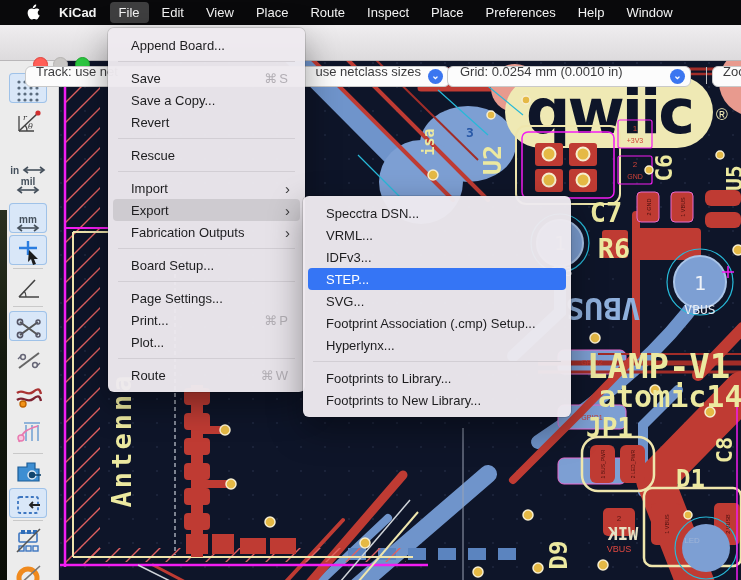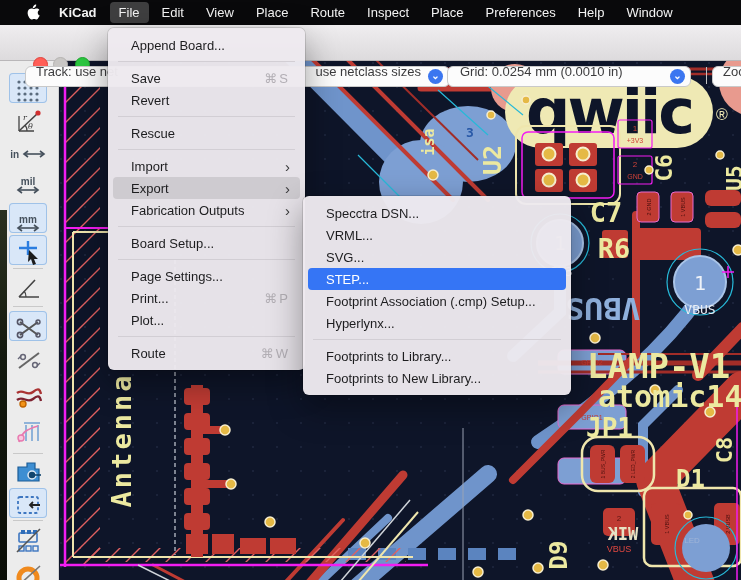--- a/index.html
+++ b/index.html
@@ -300,21 +300,21 @@
     <div class="tool" style="top:46px">
       <svg width="28" height="26">
         <path d="M5,23 L24,5" stroke="#444" stroke-width="1.6" fill="none"></path>
         <path d="M5,23 L5,8 M5,23 L20,23" stroke="#444" stroke-width="1.3" fill="none"></path>
         <path d="M13,23 A9,9 0 0 0 11,17" stroke="#444" stroke-width="1.2" fill="none"></path>
         <circle cx="24" cy="5" r="2.6" fill="#d03030"></circle>
         <text x="9" y="12" font-size="8" fill="#333" font-family="DejaVu Serif, serif" font-style="italic">r</text>
         <text x="14" y="21" font-size="8" fill="#333" font-family="DejaVu Serif, serif" font-style="italic">θ</text>
       </svg>
     </div>
-    <div class="tool" style="top:79px">
+    <div class="tool" style="top:95px">
       <div class="unit"><span>in</span>
       <svg width="24" height="8">
             <path d="M2,4 H22" stroke="#45505c" stroke-width="1.6"></path>
             <path d="M6,1 L2,4 L6,7 M18,1 L22,4 L18,7" stroke="#45505c" stroke-width="1.6" fill="none"></path>
           </svg></div>
     </div>
     <div class="tool" style="top:111px">
       <div class="unit"><span>mil</span>
       <svg width="24" height="8">
             <path d="M2,4 H22" stroke="#45505c" stroke-width="1.6"></path>
@@ -453,20 +453,23 @@
   <div class="dmenu" style="left:108px;top:28px;width:197px">
     <div class="mi">
         <span class="lbl">Append Board...</span>
       </div>
     <div class="msep"></div>
     <div class="mi">
         <span class="lbl">Save</span>
         <span class="sc">⌘S</span>
       </div>
     <div class="mi">
+        <span class="lbl">Save a Copy...</span>
+      </div>
+    <div class="mi">
         <span class="lbl">Revert</span>
       </div>
     <div class="msep"></div>
     <div class="mi">
         <span class="lbl">Rescue</span>
       </div>
     <div class="msep"></div>
     <div class="mi">
         <span class="lbl">Import</span>
         <span class="arrow">›</span>
@@ -502,26 +505,29 @@
   </div>
 
   <div class="dmenu" style="left:303px;top:196px;width:268px">
     <div class="mi">
         <span class="lbl">Specctra DSN...</span>
       </div>
     <div class="mi">
         <span class="lbl">VRML...</span>
       </div>
     <div class="mi">
-        <span class="lbl">SVG...</span>
+        <span class="lbl">IDFv3...</span>
       </div>
     <div class="mi hl-blue">
         <span class="lbl">STEP...</span>
       </div>
     <div class="mi">
+        <span class="lbl">SVG...</span>
+      </div>
+    <div class="mi">
         <span class="lbl">Footprint Association (.cmp) Setup...</span>
       </div>
     <div class="mi">
         <span class="lbl">Hyperlynx...</span>
       </div>
     <div class="msep"></div>
     <div class="mi">
         <span class="lbl">Footprints to Library...</span>
       </div>
     <div class="mi">

